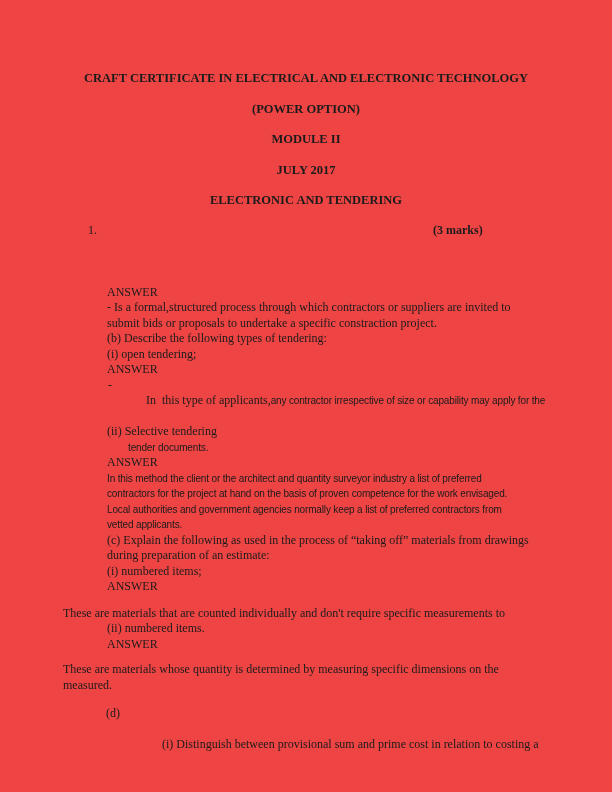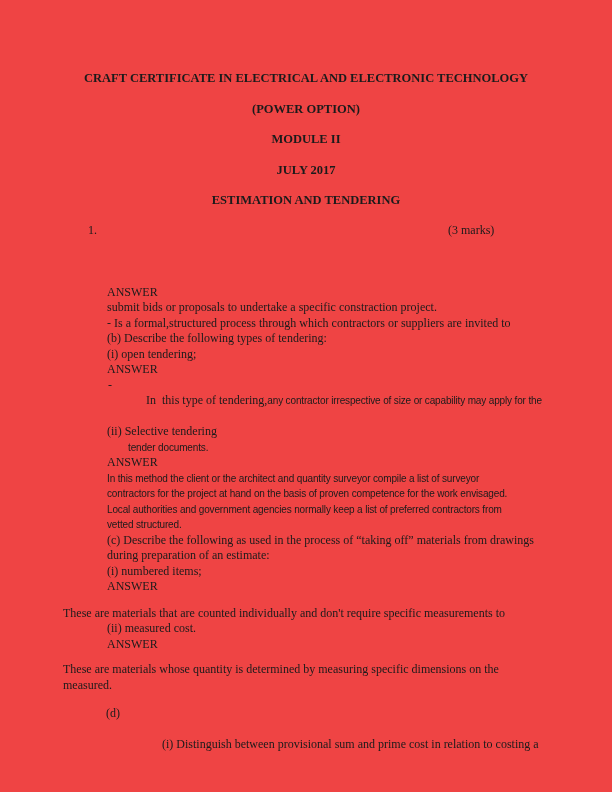--- a/index.html
+++ b/index.html
@@ -32,77 +32,77 @@
   .x0 { padding-left: 63px; }
   .x2 { padding-left: 107px; }
   .x3 { padding-left: 128px; }
   .x4 { padding-left: 144px; }
   .sans {
     font-family: "Liberation Sans", sans-serif;
     font-size: 10px;
     letter-spacing: -0.15px;
   }
   .qnum   { position: absolute; left: 88px;  top: 0; }
-  .marks  { position: absolute; left: 448px; top: 0; }
+  .marks  { position: absolute; left: 433px; top: 0; font-weight: bold; }
   .dash   { position: absolute; left: 108px; top: 0; }
   .dlabel { position: absolute; left: 106px; top: 0; }
   .sp-a { height: 11px; }
   .sp-b { height: 10px; }
   .sp-c { height: 13px; }
 </style>
 </head>
 <body>
 
 <div class="page">
 
   <div class="titles">
     <div class="title">CRAFT CERTIFICATE IN ELECTRICAL AND ELECTRONIC TECHNOLOGY</div>
     <div class="title">(POWER OPTION)</div>
     <div class="title">MODULE II</div>
     <div class="title">JULY 2017</div>
-    <div class="title">ESTIMATION AND TENDERING</div>
+    <div class="title">ELECTRONIC AND TENDERING</div>
   </div>
 
   <div class="doc-body">
 
     <div class="ln x2">
       <span class="qnum">1.</span>
       <span class="marks">(3 marks)</span>
     </div>
 
     <div class="ln x2">ANSWER</div>
+    <div class="ln x2">- Is a formal,structured process through which contractors or suppliers are invited to</div>
     <div class="ln x2">submit bids or proposals to undertake a specific constraction project.</div>
-    <div class="ln x2">- Is a formal,structured process through which contractors or suppliers are invited to</div>
 
     <div class="ln x2">(b) Describe the following types of tendering:</div>
     <div class="ln x2">(i) open tendering;</div>
     <div class="ln x2">ANSWER</div>
 
     <div class="ln x3">
-      <span class="dash">-</span><span>In  this type of tendering,</span><span class="sans">any contractor irrespective of size or capability may apply for the</span>
+      <span class="dash">-</span><span>In  this type of applicants,</span><span class="sans">any contractor irrespective of size or capability may apply for the</span>
     </div>
     <div class="ln x2">(ii) Selective tendering</div>
 
     <div class="ln x3 sans">tender documents.</div>
     <div class="ln x2">ANSWER</div>
-    <div class="ln x2 sans">In this method the client or the architect and quantity surveyor compile a list of surveyor</div>
+    <div class="ln x2 sans">In this method the client or the architect and quantity surveyor industry a list of preferred</div>
     <div class="ln x2 sans">contractors for the project at hand on the basis of proven competence for the work envisaged.</div>
     <div class="ln x2 sans">Local authorities and government agencies normally keep a list of preferred contractors from</div>
-    <div class="ln x2 sans">vetted structured.</div>
+    <div class="ln x2 sans">vetted applicants.</div>
 
-    <div class="ln x2">(c) Describe the following as used in the process of “taking off” materials from drawings</div>
+    <div class="ln x2">(c) Explain the following as used in the process of “taking off” materials from drawings</div>
     <div class="ln x2">during preparation of an estimate:</div>
     <div class="ln x2">(i) numbered items;</div>
     <div class="ln x2">ANSWER</div>
 
     <div class="sp-a"></div>
 
     <div class="ln x0">These are materials that are counted individually and don't require specific measurements to</div>
 
-    <div class="ln x2">(ii) measured cost.</div>
+    <div class="ln x2">(ii) numbered items.</div>
     <div class="ln x2">ANSWER</div>
 
     <div class="sp-b"></div>
 
     <div class="ln x0">These are materials whose quantity is determined by measuring specific dimensions on the</div>
     <div class="ln x0">measured.</div>
 
     <div class="sp-c"></div>
 
     <div class="ln x4">

